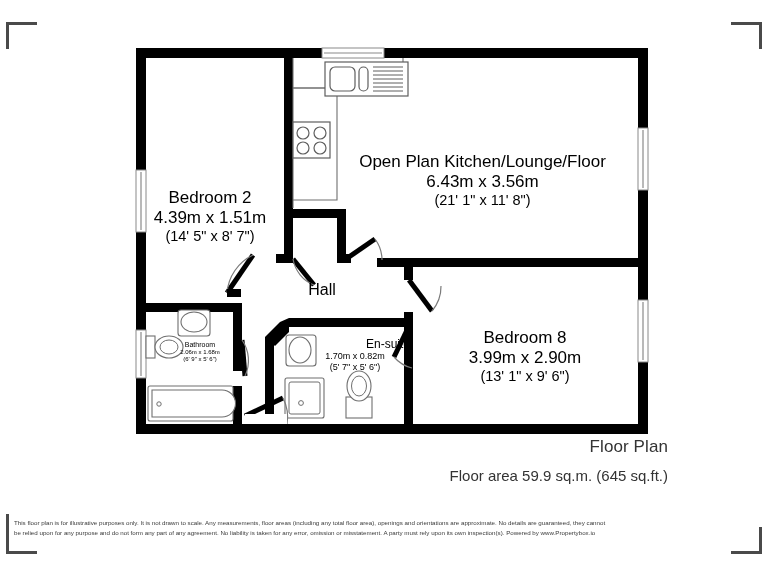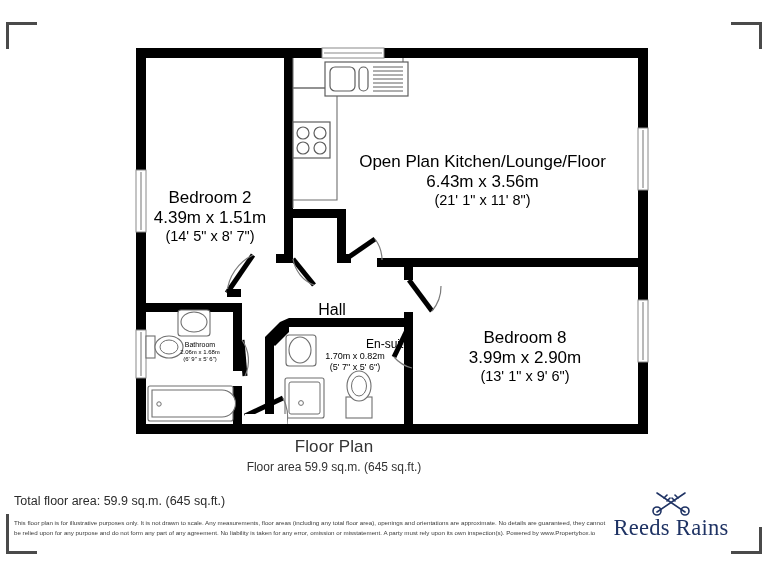--- a/index.html
+++ b/index.html
@@ -58,41 +58,41 @@
   .room-label.medium .rl-name { font-size: 12px; text-align: right; }
   .room-label.medium .rl-dim  { font-size: 9px; }
   .room-label.medium .rl-imp  { font-size: 9px; }
 
   .room-label.plain .rl-name { font-size: 16px; }
 
   
   #label-bedroom2       { left: 120px; top: 174px; width: 180px; margin-top: 14px; }
   #label-kitchen        { left: 340px; top: 152px; width: 285px; }
   #label-bedroom1       { left: 410px; top: 328px; width: 230px; }
-  #label-hall           { left: 272px; top: 281px; width: 120px; margin-top: 20px; }
+  #label-hall           { left: 262px; top: 281px; width: 120px; }
   #label-bathroom       { left: 150px; top: 341px; width: 100px; }
   #label-ensuite        { left: 300px; top: 337px; width: 110px; }
 
   
   #plan-caption {
     position: absolute;
     left: 0;
     top: 437px;
     width: 668px;
-    text-align: center;
+    text-align: right;
   }
   #plan-caption .cap-title {
     font-size: 17px;
     color: #333333;
     letter-spacing: .1px;
   }
   #plan-caption .cap-sub {
-    font-size: 12px;
+    font-size: 15px;
     color: #333333;
-    margin-top: 3px;
+    margin-top: 10px;
   }
 
   
   #footer {
     position: absolute;
     left: 0;
     top: 488px;
     width: 768px;
     height: 88px;
   }
@@ -347,32 +347,16 @@
 </div>
 
 <div id="plan-caption">
   <div class="cap-title">Floor Plan</div>
   <div class="cap-sub">Floor area 59.9 sq.m. (645 sq.ft.)</div>
 </div>
 
 <div id="footer">
   <div id="footer-divider"></div>
 
-  <div id="total-area">Total floor area: 59.9 sq.m. (645 sq.ft.)</div>
 
   <div id="disclaimer">This floor plan is for illustrative purposes only. It is not drawn to scale. Any measurements, floor areas (including any total floor area), openings and orientations are approximate. No details are guaranteed, they cannot be relied upon for any purpose and do not form any part of any agreement. No liability is taken for any error, omission or misstatement. A party must rely upon its own inspection(s). Powered by www.Propertybox.io</div>
 
-  <div id="brand">
-    <svg id="brand-keys" width="46" height="26" viewBox="0 0 46 26">
-      <g stroke="#1f3364" stroke-width="1.6" fill="none" stroke-linecap="round">
-        <line x1="9" y1="3" x2="37" y2="22"></line>
-        <line x1="37" y1="3" x2="9" y2="22"></line>
-        <circle cx="9" cy="21" r="4"></circle>
-        <circle cx="37" cy="21" r="4"></circle>
-        <line x1="16" y1="8" x2="19" y2="5"></line>
-        <line x1="19" y1="11" x2="22" y2="8"></line>
-        <line x1="30" y1="8" x2="27" y2="5"></line>
-        <line x1="27" y1="11" x2="24" y2="8"></line>
-      </g>
-    </svg>
-    <span id="brand-name">Reeds Rains</span>
-  </div>
 </div>
 
 </body></html>

